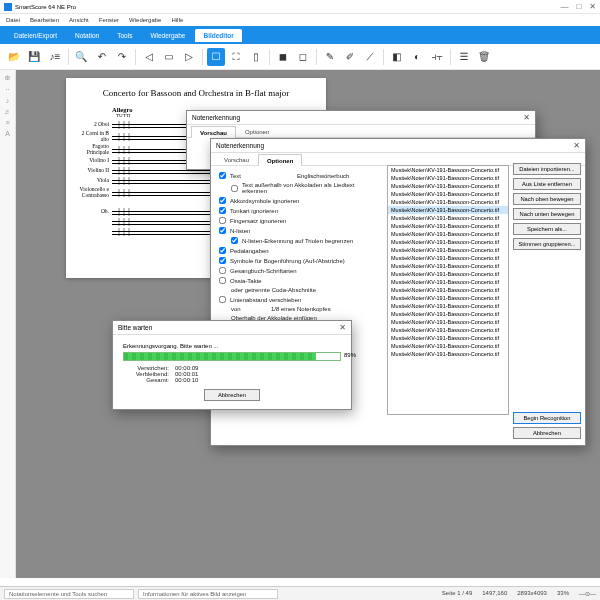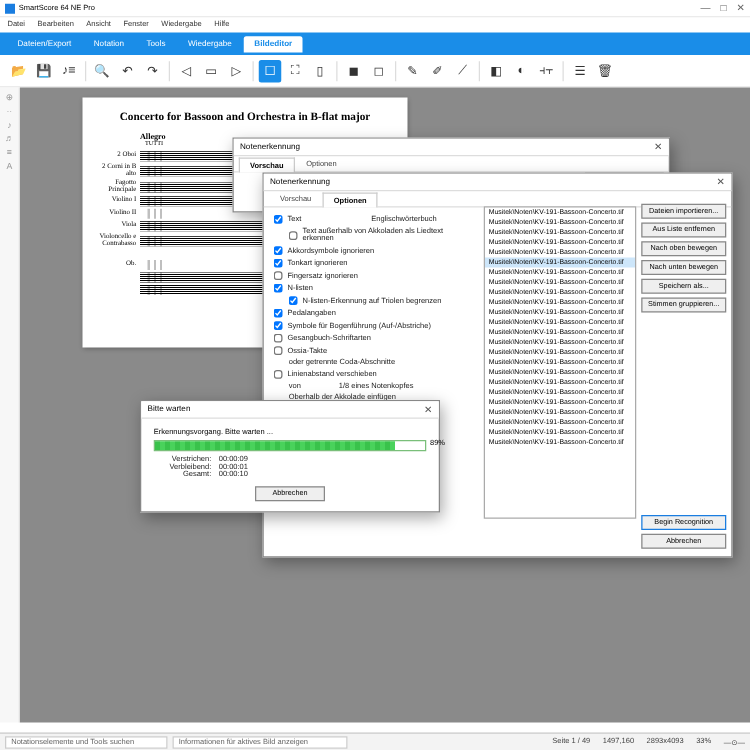--- a/index.html
+++ b/index.html
@@ -20,21 +20,21 @@
   .tool-btn { width: 18px; height: 18px; display: flex; align-items: center; justify-content: center; color: #333; border-radius: 2px; font-size: 10px; }
   .tool-sep { width: 1px; height: 16px; background: #ddd; margin: 0 2px; }
   .tool-btn.highlight { background: #1a8de8; color: #fff; }
 
   .work { position: relative; height: 508px; display: flex; }
   .sidepalette { width: 16px; background: #f7f7f7; border-right: 1px solid #e0e0e0; display:flex; flex-direction:column; gap:4px; padding-top:4px; align-items:center; color:#999; }
   .sidepalette div { font-size:7px; }
   .canvas { flex: 1; background: #8a8a8a; position: relative; overflow: hidden; }
 
   .score { position: absolute; left: 50px; top: 8px; width: 260px; background: #fff; padding: 10px 12px 40px 12px; box-shadow: 0 1px 4px rgba(0,0,0,.3); }
-  .score-title { font-family: "Times New Roman", serif; font-weight: bold; font-size: 9px; text-align: center; margin-bottom: 8px; }
+  .score-title { font-family: "Times New Roman", serif; font-weight: normal; font-size: 9px; text-align: center; margin-bottom: 8px; }
   .tempo { font-family: "Times New Roman", serif; font-weight: bold; font-size: 6.5px; margin-left: 34px; }
   .tutti { font-family: "Times New Roman", serif; font-size:5px; margin-left: 38px; }
   .sys { margin-top: 3px; }
   .staffrow { display:flex; align-items:center; margin-bottom: 2px; }
   .ilabel { width: 34px; font-family:"Times New Roman", serif; font-size: 5.5px; text-align: right; padding-right: 3px; line-height: 1; }
   .staff { height: 8px; flex:1; background: repeating-linear-gradient(to bottom, #000 0, #000 0.4px, transparent 0.4px, transparent 1.6px); position:relative; }
   .staff::before { content:""; position:absolute; left:6px; top:0; bottom:0; width:20px; background: linear-gradient(90deg, rgba(0,0,0,.25) 0 2px, transparent 2px 5px, rgba(0,0,0,.25) 5px 7px, transparent 7px 10px, rgba(0,0,0,.25) 10px 12px, transparent 12px); }
 
   .dialog { position: absolute; background: #fff; border: 1px solid #888; box-shadow: 2px 4px 12px rgba(0,0,0,.35); }
   .dlg-title { height: 14px; background: #fff; border-bottom: 1px solid #ddd; display:flex; align-items:center; padding: 0 5px; font-size: 6.5px; }

